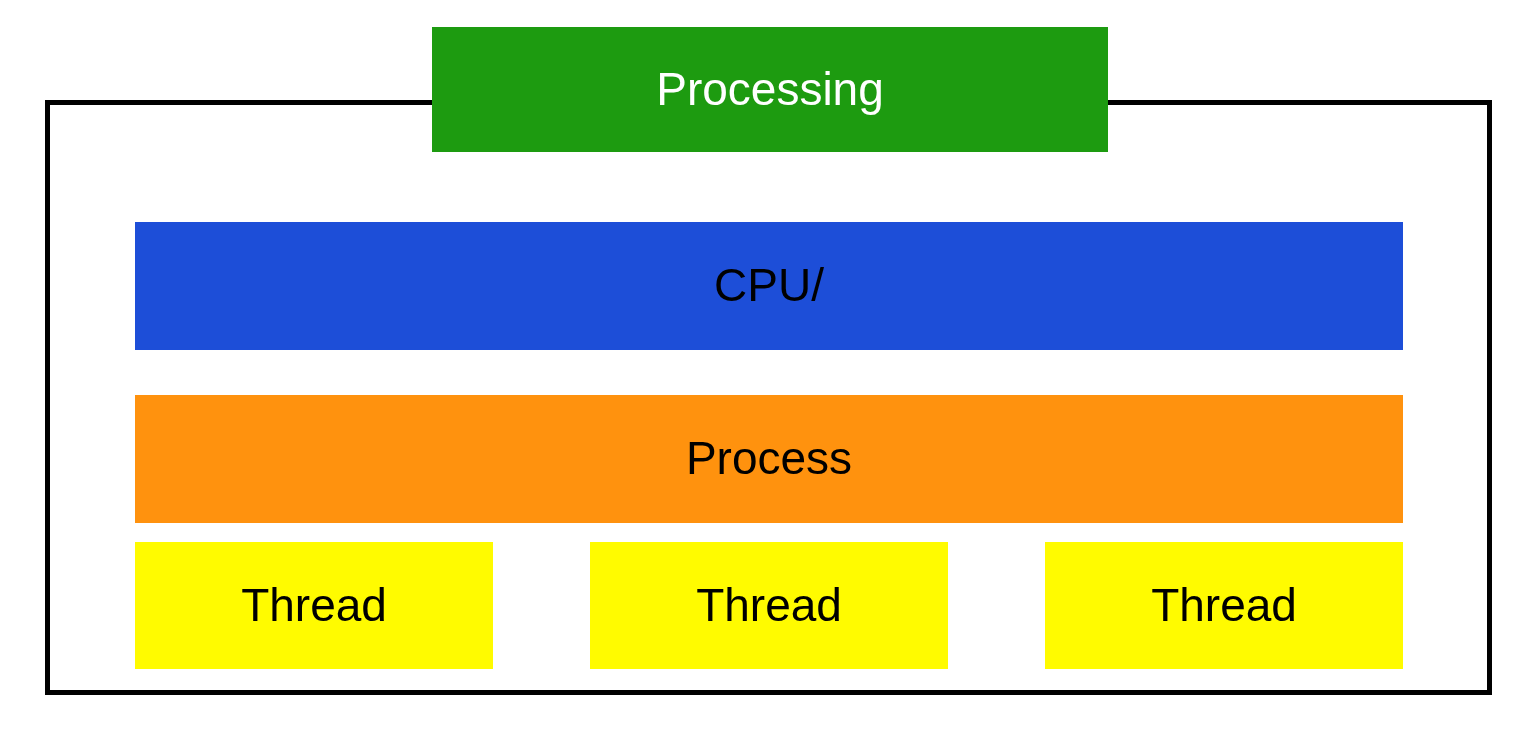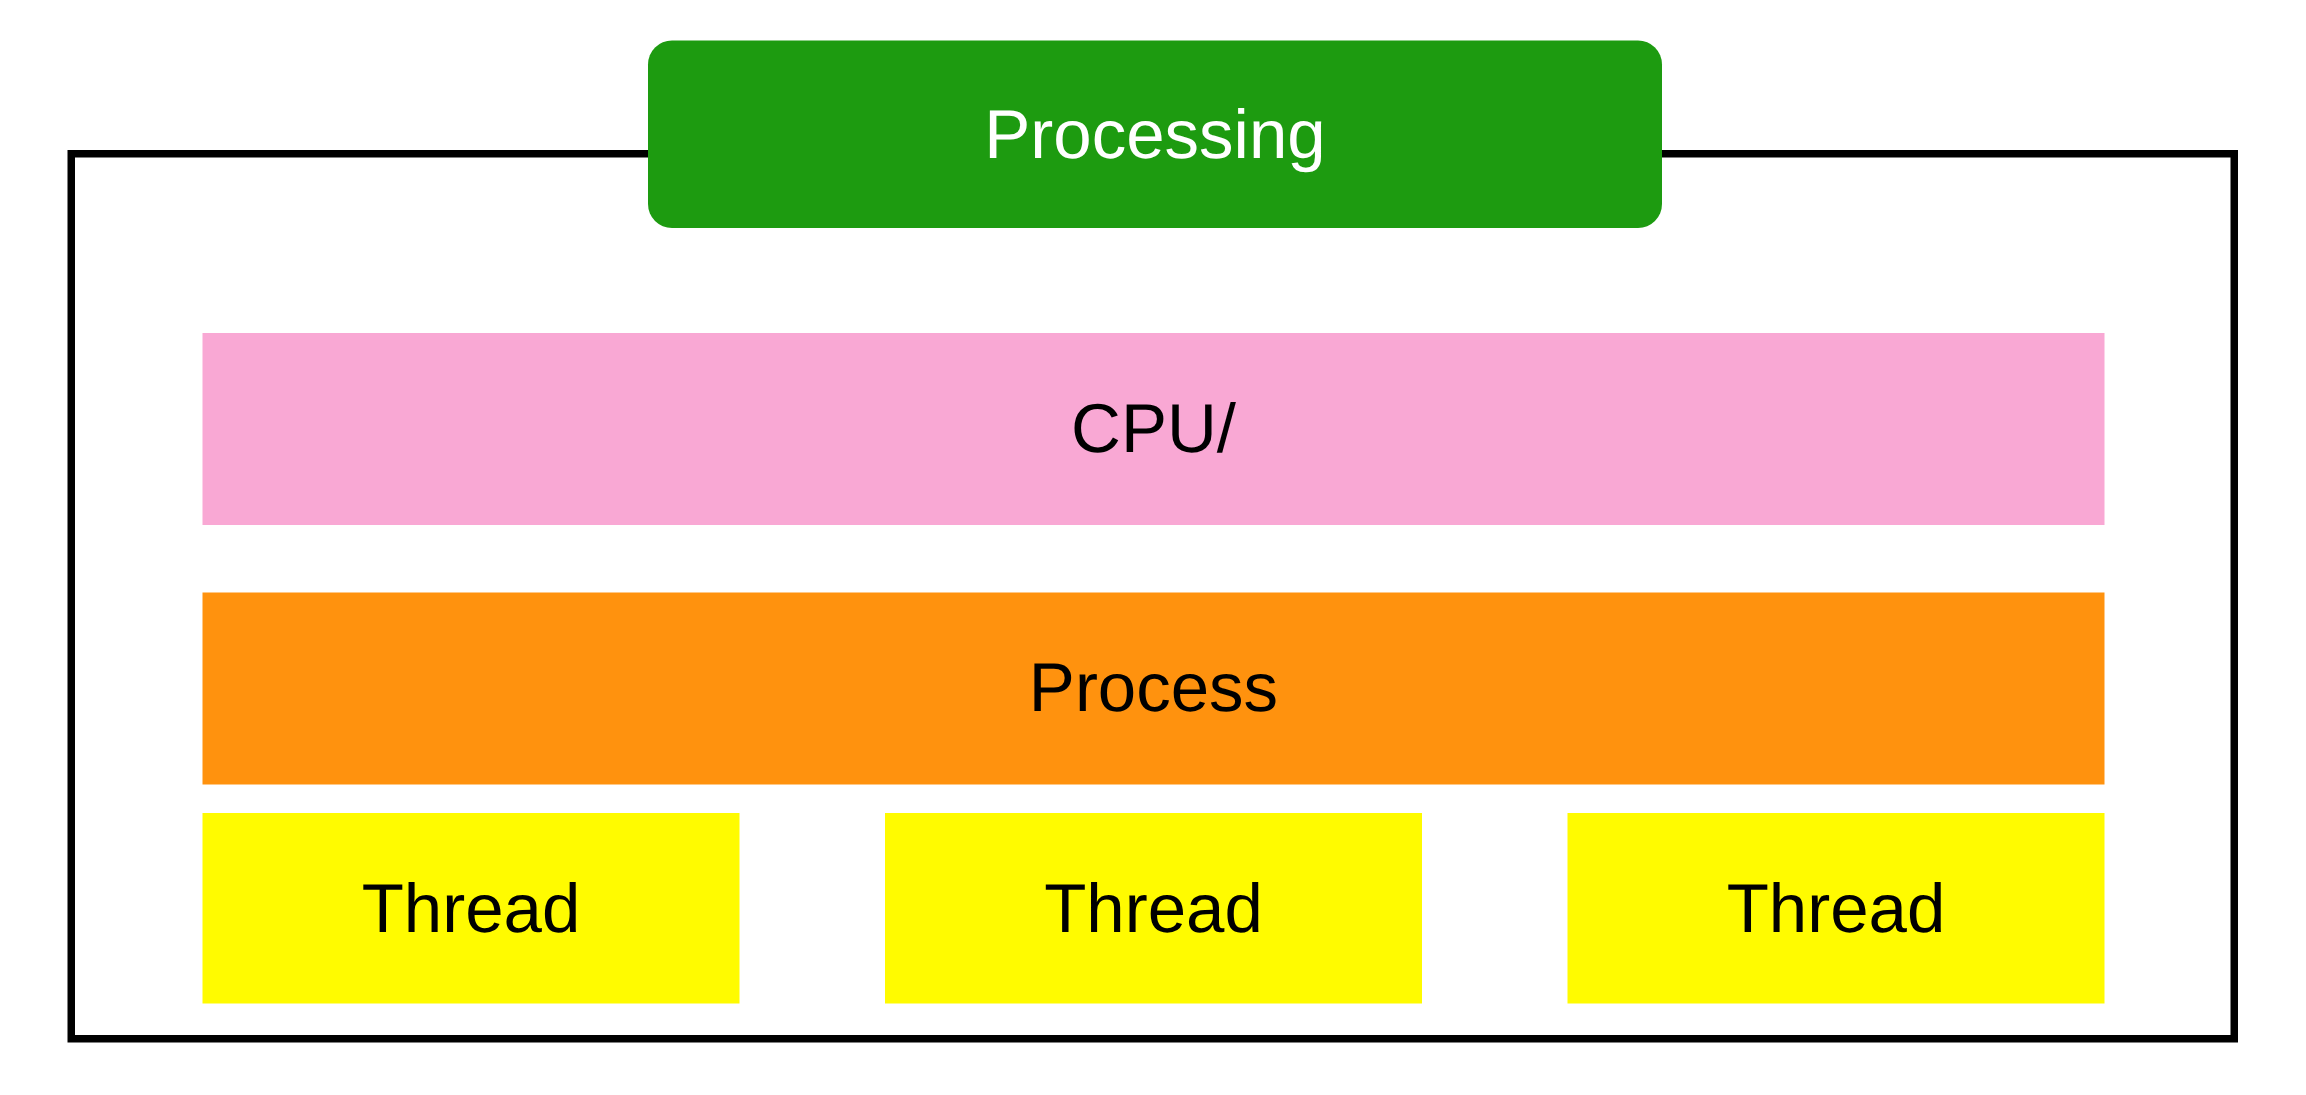--- a/index.html
+++ b/index.html
@@ -72,25 +72,25 @@
     display: block;
   }
 </style>
 </head>
 <body>
 
 <div class="canvas">
 
   <div class="outer-box"></div>
 
-  <div class="block block-processing" style="background-color: rgb(29, 155, 16); border-radius: 16px;">
+  <div class="block block-processing" style="background-color: rgb(29, 155, 16);">
     <span class="label-line">Processing</span>
   </div>
 
-  <div class="block block-cpu-memory" style="background-color: #f9a8d4;">
+  <div class="block block-cpu-memory" style="background-color: #1d4ed8;">
     <span class="label-line">CPU/</span>
   </div>
 
   <div class="block block-process" style="background-color: rgb(255, 146, 14);">
     <span class="label-line">Process</span>
   </div>
 
   <div class="block block-thread block-thread-1" style="background-color: rgb(255, 251, 0);">
     <span class="label-line">Thread</span>
   </div>

